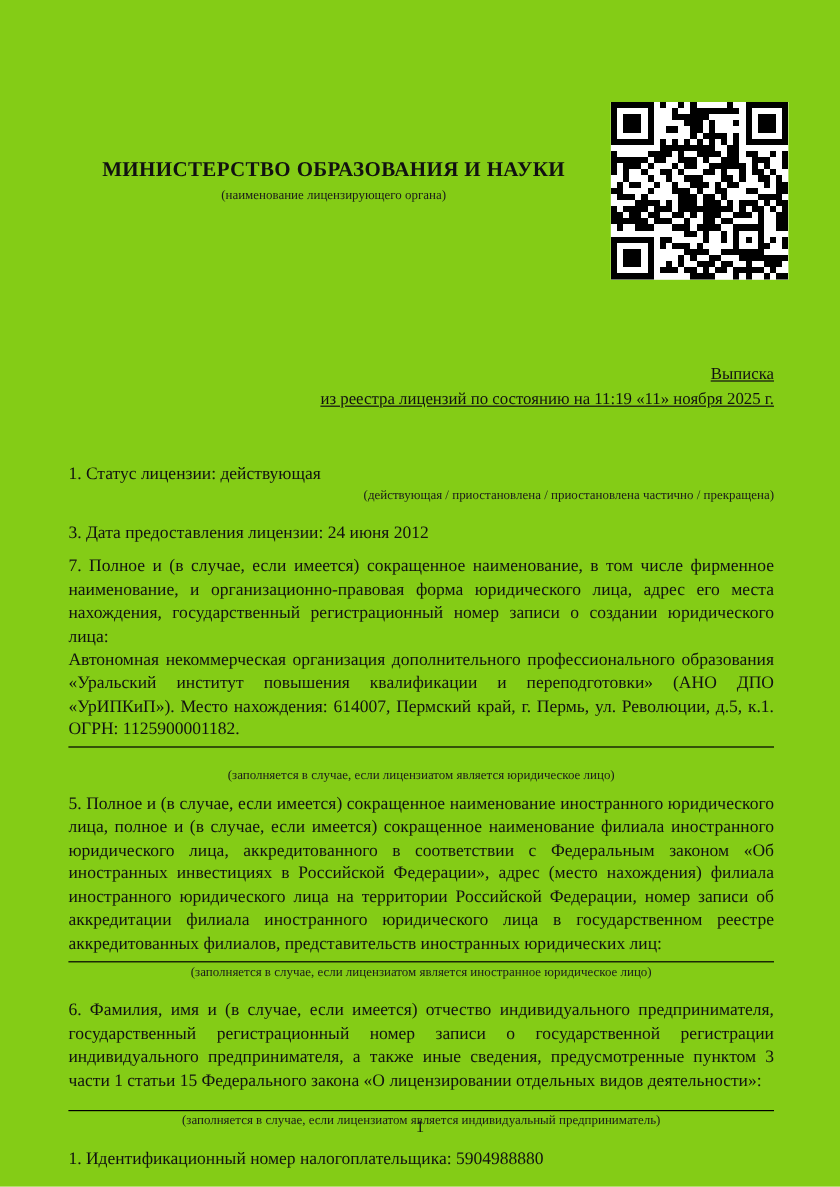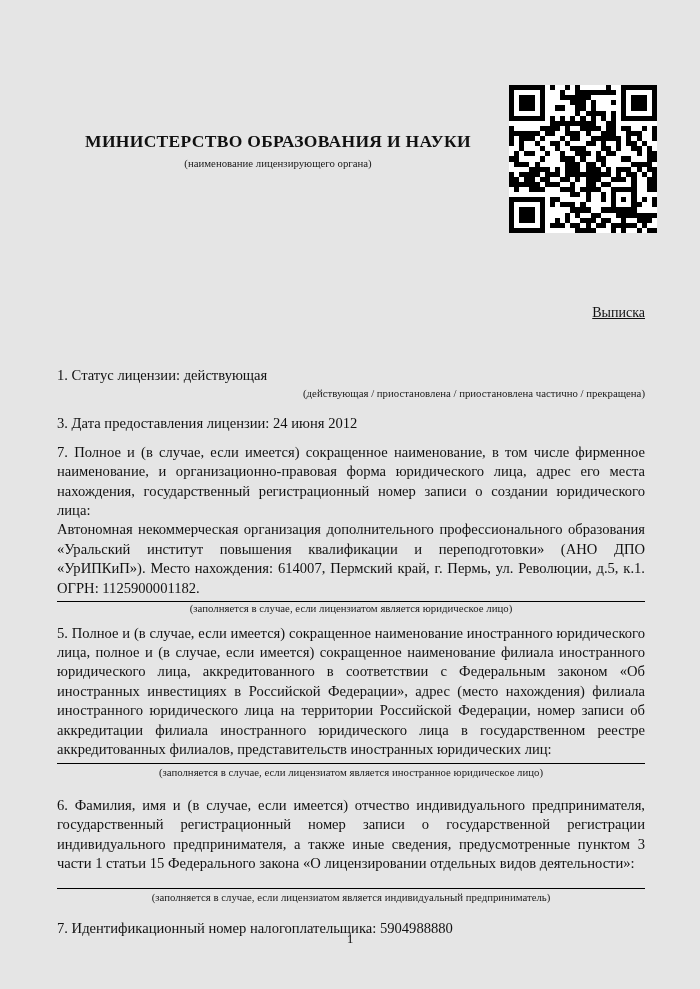--- a/index.html
+++ b/index.html
@@ -4,21 +4,21 @@
 <style>
   html, body {
     margin: 0;
     padding: 0;
     background: #ffffff;
   }
   .page {
     position: relative;
     width: 700px;
     height: 989px;
-    background: #e5e5e5;
+    background: #84cc16;
     font-family: "Liberation Serif", "DejaVu Serif", serif;
     color: #111111;
     overflow: hidden;
   }
   .content {
     padding: 0 55px 0 57px;
   }
   
   .header {
     position: relative;
@@ -75,21 +75,21 @@
   .rule {
     border-bottom: 1.6px solid #000000;
     height: 0;
   }
   .mt-item1   { margin-top: 42px; }
   .mt-cap1    { margin-top: 2px; text-align: right; }
   .mt-item2   { margin-top: 19px; }
   .mt-item3   { margin-top: 14px; }
   .mt-item4   { margin-top: 9px; }
   .mt-rule4   { margin-top: 3px; }
-  .mt-cap4    { margin-top: 0; }
+  .mt-cap4    { margin-top: 17px; }
   .mt-item5   { margin-top: 8px; }
   .mt-rule5   { margin-top: 4px; }
   .mt-cap5    { margin-top: 2px; }
   .mt-item6   { margin-top: 16px; }
   .mt-rule6   { margin-top: 14px; }
   .mt-cap6    { margin-top: 2px; }
   .mt-item7   { margin-top: 15px; }
   
   .page-number {
     position: absolute;
@@ -559,20 +559,21 @@
             <rect x="22" y="28" width="1" height="1" fill="#000000"></rect>
             <rect x="25" y="28" width="1" height="1" fill="#000000"></rect>
             <rect x="27" y="28" width="1" height="1" fill="#000000"></rect>
             <rect x="28" y="28" width="1" height="1" fill="#000000"></rect>
           </svg>
       </div>
     </div>
 
     <div class="doc-title">
       <div>Выписка</div>
+      <div>из реестра лицензий по состоянию на 11:19 «11» ноября 2025 г.</div>
     </div>
 
     <div class="item mt-item1">
       <div>1. Статус лицензии: действующая</div>
       <div class="caption mt-cap1">(действующая / приостановлена / приостановлена частично / прекращена)</div>
     </div>
 
 
     <div class="item mt-item3">
       <div>3. Дата предоставления лицензии: 24 июня 2012</div>
@@ -591,19 +592,19 @@
       <div class="caption mt-cap5">(заполняется в случае, если лицензиатом является иностранное юридическое лицо)</div>
     </div>
 
     <div class="item mt-item6">
       <div class="justified">6. Фамилия, имя и (в случае, если имеется) отчество индивидуального предпринимателя, государственный регистрационный номер записи о государственной регистрации индивидуального предпринимателя, а также иные сведения, предусмотренные пунктом 3 части 1 статьи 15 Федерального закона «О лицензировании отдельных видов деятельности»:</div>
       <div class="rule mt-rule6"></div>
       <div class="caption mt-cap6">(заполняется в случае, если лицензиатом является индивидуальный предприниматель)</div>
     </div>
 
     <div class="item mt-item7">
-      <div>7. Идентификационный номер налогоплательщика: 5904988880</div>
+      <div>1. Идентификационный номер налогоплательщика: 5904988880</div>
     </div>
 
   </div>
 
   <div class="page-number">1</div>
 </div>
 
 </body></html>

